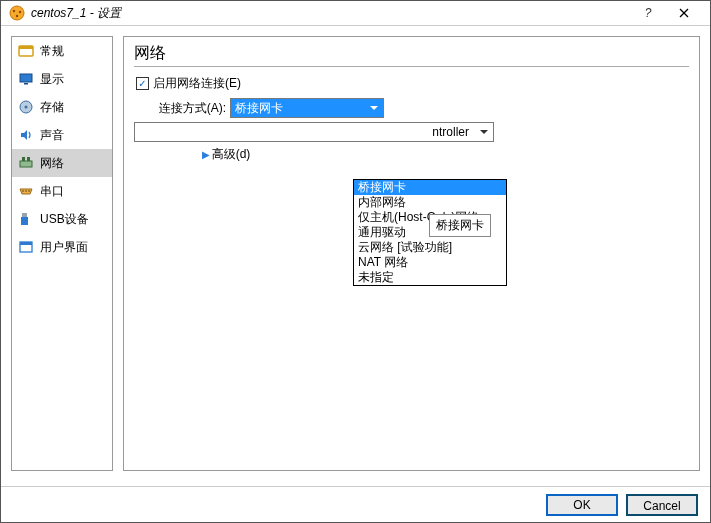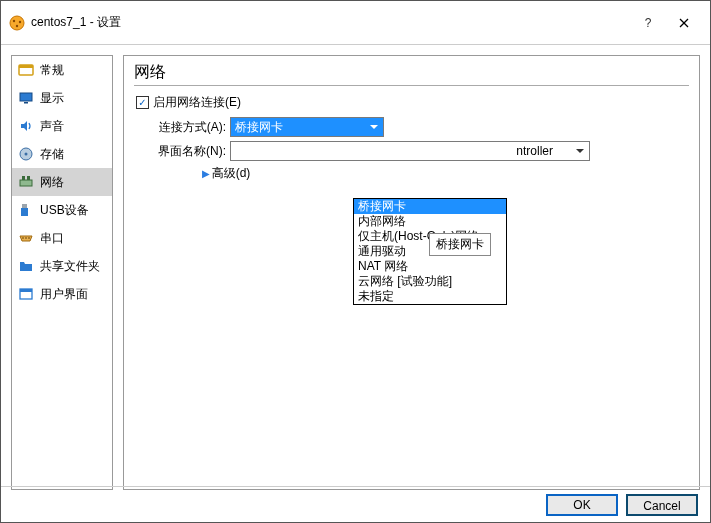--- a/index.html
+++ b/index.html
@@ -1,17 +1,17 @@
 <!DOCTYPE html>
 <html><head>
 <meta charset="utf-8">
 <style>
   * { box-sizing: border-box; margin: 0; padding: 0; font-family: "Microsoft YaHei", "SimSun", sans-serif; font-size: 12px; }
   body { background: #fff; width: 711px; height: 523px; border: 1px solid #555; position: relative; }
-  .titlebar { height: 44px; display: flex; align-items: center; padding: 0 8px; border-bottom: 1px solid #ccc; }
+  .titlebar { height: 25px; display: flex; align-items: center; padding: 0 8px; border-bottom: 1px solid #ccc; font-style: italic; }
   .title-icon { width: 16px; height: 16px; margin-right: 6px; }
   .title-text { flex: 1; color: #000; }
   .title-btn { width: 36px; height: 28px; display: flex; align-items: center; justify-content: center; color: #333; cursor: default; }
   .title-btn svg { width: 10px; height: 10px; }
   .main-area { display: flex; height: calc(100% - 30px - 36px); padding: 10px; gap: 10px; }
   .sidebar { width: 102px; border: 1px solid #999; background: #fff; overflow: hidden; }
   .sidebar-item { display: flex; align-items: center; height: 28px; padding: 0 6px; gap: 6px; cursor: default; }
   .sidebar-item.selected { background: #d4d4d4; }
   .sidebar-icon { width: 16px; height: 16px; flex-shrink: 0; }
   .content { flex: 1; border: 1px solid #999; background: #fff; padding: 6px 10px; position: relative; }
@@ -74,61 +74,55 @@
     </div>
     <div class="sidebar-item">
       <span class="sidebar-icon"><svg viewBox="0 0 16 16">
             <rect x="2" y="3" width="12" height="8" fill="#2c7bd1" stroke="#164a84"></rect>
             <rect x="6" y="12" width="4" height="1.5" fill="#164a84"></rect>
           </svg></span>
       <span>显示</span>
     </div>
     <div class="sidebar-item">
       <span class="sidebar-icon"><svg viewBox="0 0 16 16">
+            <circle cx="8" cy="8" r="6" fill="#b8cde0" stroke="#3b6ea5"></circle>
+            <circle cx="8" cy="8" r="1.5" fill="#3b6ea5"></circle>
+          </svg></span>
+      <span>存储</span>
+    </div>
+    <div class="sidebar-item">
+      <span class="sidebar-icon"><svg viewBox="0 0 16 16">
             <path d="M3 6 L6 6 L9 3 L9 13 L6 10 L3 10 Z" fill="#2c7bd1"></path>
             <path d="M11 5 Q13 8 11 11" fill="none" stroke="#2c7bd1" stroke-width="1.3"></path>
           </svg></span>
       <span>声音</span>
-    </div>
-    <div class="sidebar-item">
-      <span class="sidebar-icon"><svg viewBox="0 0 16 16">
-            <circle cx="8" cy="8" r="6" fill="#b8cde0" stroke="#3b6ea5"></circle>
-            <circle cx="8" cy="8" r="1.5" fill="#3b6ea5"></circle>
-          </svg></span>
-      <span>存储</span>
     </div>
     <div class="sidebar-item selected">
       <span class="sidebar-icon"><svg viewBox="0 0 16 16">
             <rect x="2" y="6" width="12" height="6" fill="#8fb98f" stroke="#3a6b3a"></rect>
             <rect x="4" y="2" width="3" height="4" fill="#3a6b3a"></rect>
             <rect x="9" y="2" width="3" height="4" fill="#3a6b3a"></rect>
           </svg></span>
       <span>网络</span>
-    </div>
-    <div class="sidebar-item">
-      <span class="sidebar-icon"><svg viewBox="0 0 16 16">
-            <rect x="4" y="2" width="5" height="4" fill="#9aa4ad"></rect>
-            <rect x="3" y="6" width="7" height="8" fill="#2c7bd1"></rect>
-          </svg></span>
-      <span>USB设备</span>
     </div>
     <div class="sidebar-item">
       <span class="sidebar-icon"><svg viewBox="0 0 16 16">
             <path d="M2 6 L14 6 L12 11 L4 11 Z" fill="#e8b050" stroke="#a06a10"></path>
             <circle cx="5" cy="8" r="0.8" fill="#5a3a00"></circle>
             <circle cx="8" cy="8" r="0.8" fill="#5a3a00"></circle>
             <circle cx="11" cy="8" r="0.8" fill="#5a3a00"></circle>
           </svg></span>
       <span>串口</span>
     </div>
     <div class="sidebar-item">
       <span class="sidebar-icon"><svg viewBox="0 0 16 16">
-            <path d="M2 4 L6 4 L7 6 L14 6 L14 13 L2 13 Z" fill="#2c7bd1"></path>
+            <rect x="4" y="2" width="5" height="4" fill="#9aa4ad"></rect>
+            <rect x="3" y="6" width="7" height="8" fill="#2c7bd1"></rect>
           </svg></span>
-      <span>共享文件夹</span>
+      <span>USB设备</span>
     </div>
     <div class="sidebar-item">
       <span class="sidebar-icon"><svg viewBox="0 0 16 16">
             <rect x="2" y="3" width="12" height="10" fill="none" stroke="#2c7bd1" stroke-width="1.3"></rect>
             <rect x="2" y="3" width="12" height="3" fill="#2c7bd1"></rect>
           </svg></span>
       <span>用户界面</span>
     </div>
   </div>
 
@@ -148,44 +142,43 @@
         <span>桥接网卡</span>
         <span class="dropdown-arrow">
           <svg viewBox="0 0 10 10" width="10" height="10">
               <path d="M1 3 L5 7 L9 3 Z" fill="#fff"></path>
             </svg>
         </span>
       </div>
     </div>
 
     <div class="form-row">
-      <span class="form-label">界面名称(N):</span>
       <div class="dropdown if-dropdown">
         <span style="visibility:hidden">x</span>
-        <span style="position:absolute; right:36px;">ntroller</span>
+        <span style="position:absolute; right:24px;">ntroller</span>
         <span class="dropdown-arrow">
           <svg viewBox="0 0 10 10" width="10" height="10">
               <path d="M1 3 L5 7 L9 3 Z" fill="#333"></path>
             </svg>
         </span>
       </div>
     </div>
 
     <div class="advanced-row">
       <span class="triangle">▶</span>
       <span>高级(d)</span>
     </div>
 
     <div class="dropdown-list">
       <div class="opt hl">桥接网卡</div>
       <div class="opt">内部网络</div>
       <div class="opt">仅主机(Host-Only)网络</div>
       <div class="opt">通用驱动</div>
+      <div class="opt">云网络 [试验功能]</div>
       <div class="opt">NAT 网络</div>
-      <div class="opt">云网络 [试验功能]</div>
       <div class="opt">未指定</div>
     </div>
 
     <div class="tooltip">桥接网卡</div>
   </div>
 </div>
 
 <div class="footer">
   <div class="btn primary">OK</div>
   <div class="btn">Cancel</div>

